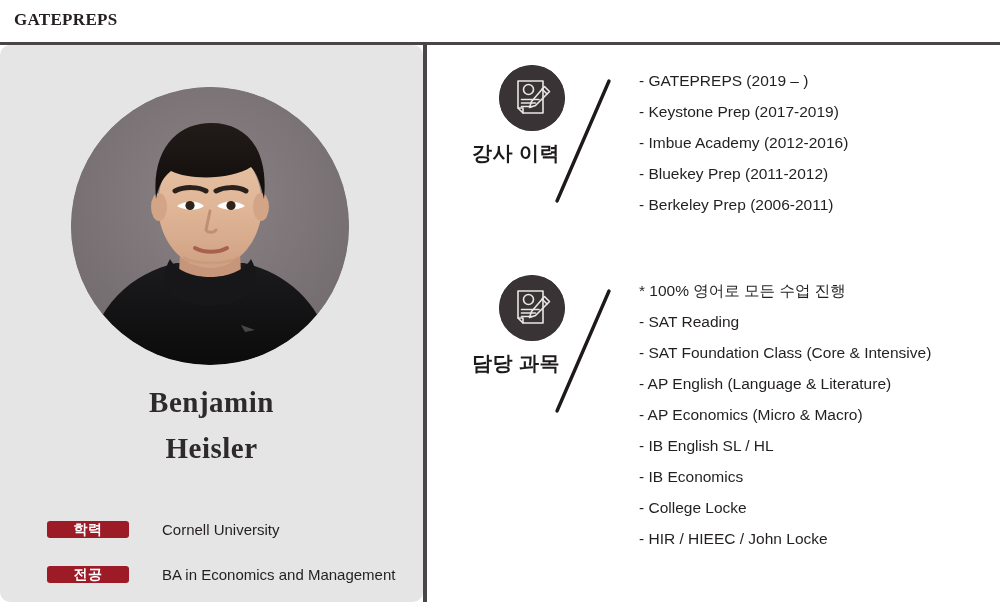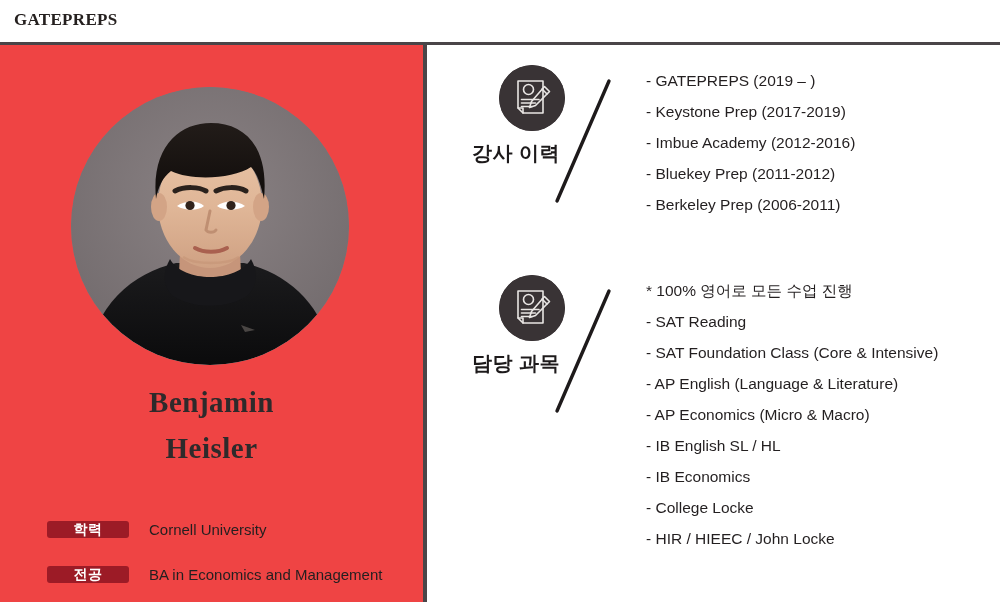--- a/index.html
+++ b/index.html
@@ -45,21 +45,22 @@
     height: 3px;
     background: #4a4548;
   }
 
   
   .left-panel {
     position: absolute;
     left: 0; top: 45px;
     width: 423px;
     height: 557px;
-    background: #ef4444;
+    background: #e5e5e5;
+    border-radius: 10px;
   }
   .panel-divider {
     position: absolute;
     left: 423px; top: 45px;
     width: 4px;
     height: 557px;
     background: #4a4548;
   }
 
   
@@ -104,21 +105,21 @@
     color: #ffffff;
     font-size: 14px;
     font-weight: bold;
     display: flex;
     align-items: center;
     justify-content: center;
     letter-spacing: 0.5px;
     flex: none;
   }
   .badge-value {
-    margin-left: 20px;
+    margin-left: 33px;
     font-size: 15px;
     color: #231f20;
     white-space: nowrap;
   }
 
   
   .right-panel {
     position: absolute;
     left: 427px; top: 45px;
     width: 573px;
@@ -165,21 +166,20 @@
     position: absolute;
     left: 212px;
     top: 0;
     width: 360px;
   }
   .list-item {
     font-size: 15.5px;
     line-height: 31px;
     color: #231f20;
     white-space: nowrap;
-    margin-left: 7px;
   }
 </style>
 </head>
 <body>
 
 <div id="page">
 
   <div class="header">
     <div class="header-title">GATEPREPS</div>
   </div>

